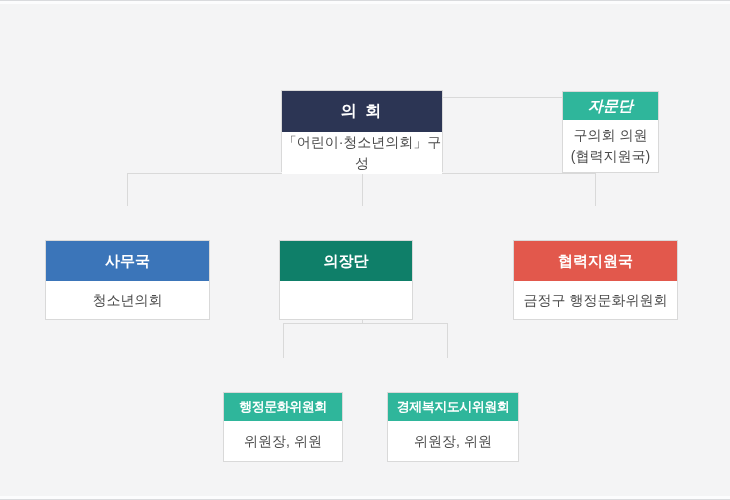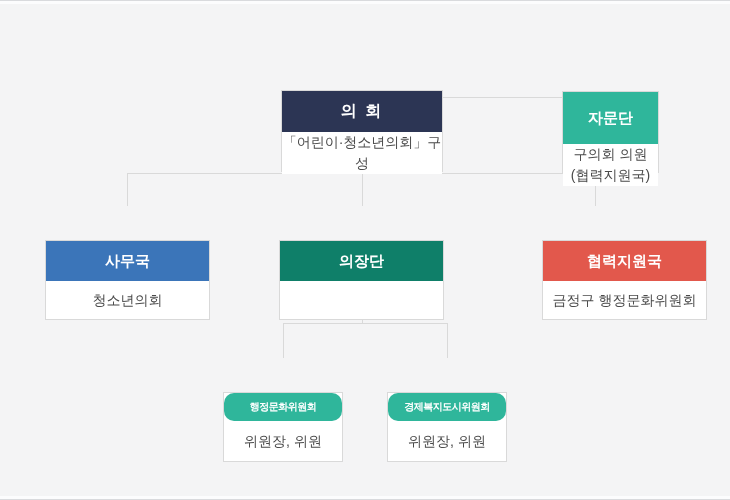--- a/index.html
+++ b/index.html
@@ -64,31 +64,31 @@
   .hdr-navy  { background: #2c3554; }
   .hdr-teal  { background: #2fb69b; }
   .hdr-blue  { background: #3b75b9; }
   .hdr-green { background: #0f7f69; }
   .hdr-red   { background: #e2584c; }
 
   
   #n-council     { left: 281px; top: 56px;  width: 162px; height: 82px; }
   #n-council .node-header { height: 41px; font-size: 16px; letter-spacing: 2px; }
   #n-advisory    { left: 562px; top: 57px;  width: 97px;  height: 82px; }
-  #n-advisory .node-header { height: 52px; font-size: 15px; }
+  #n-advisory .node-header { height: 28px; font-size: 15px; font-style: italic; }
   #n-secretariat { left: 45px;  top: 206px; width: 165px; height: 80px; }
-  #n-chair       { left: 279px; top: 206px; width: 165px; height: 80px; }
-  #n-coop        { left: 542px; top: 206px; width: 165px; height: 80px; }
+  #n-chair       { left: 279px; top: 206px; width: 134px; height: 80px; }
+  #n-coop        { left: 513px; top: 206px; width: 165px; height: 80px; }
   #n-secretariat .node-header,
   #n-chair .node-header,
   #n-coop .node-header { height: 40px; font-size: 15px; }
   #n-admin       { left: 223px; top: 358px; width: 120px; height: 70px; }
-  #n-econ        { left: 387px; top: 358px; width: 120px; height: 70px; }
+  #n-econ        { left: 387px; top: 358px; width: 132px; height: 70px; }
   #n-admin .node-header,
-  #n-econ .node-header { height: 28px; font-size: 10px; letter-spacing: -0.5px; border-radius: 10px; }
+  #n-econ .node-header { height: 28px; font-size: 13px; letter-spacing: -0.5px; }
 
   
   #l-council-advisory { top: 97px;  left: 443px; width: 119px; }
   #l-council-down     { left: 362px; top: 138px; height: 35px; }
   #l-row2-h           { top: 173px; left: 127px; width: 469px; }
   #l-drop-secretariat { left: 127px; top: 173px; height: 33px; }
   #l-drop-chair       { left: 362px; top: 173px; height: 33px; }
   #l-drop-coop        { left: 595px; top: 173px; height: 33px; }
   #l-chair-down       { left: 362px; top: 286px; height: 37px; }
   #l-row3-h           { top: 323px; left: 283px; width: 164px; }

